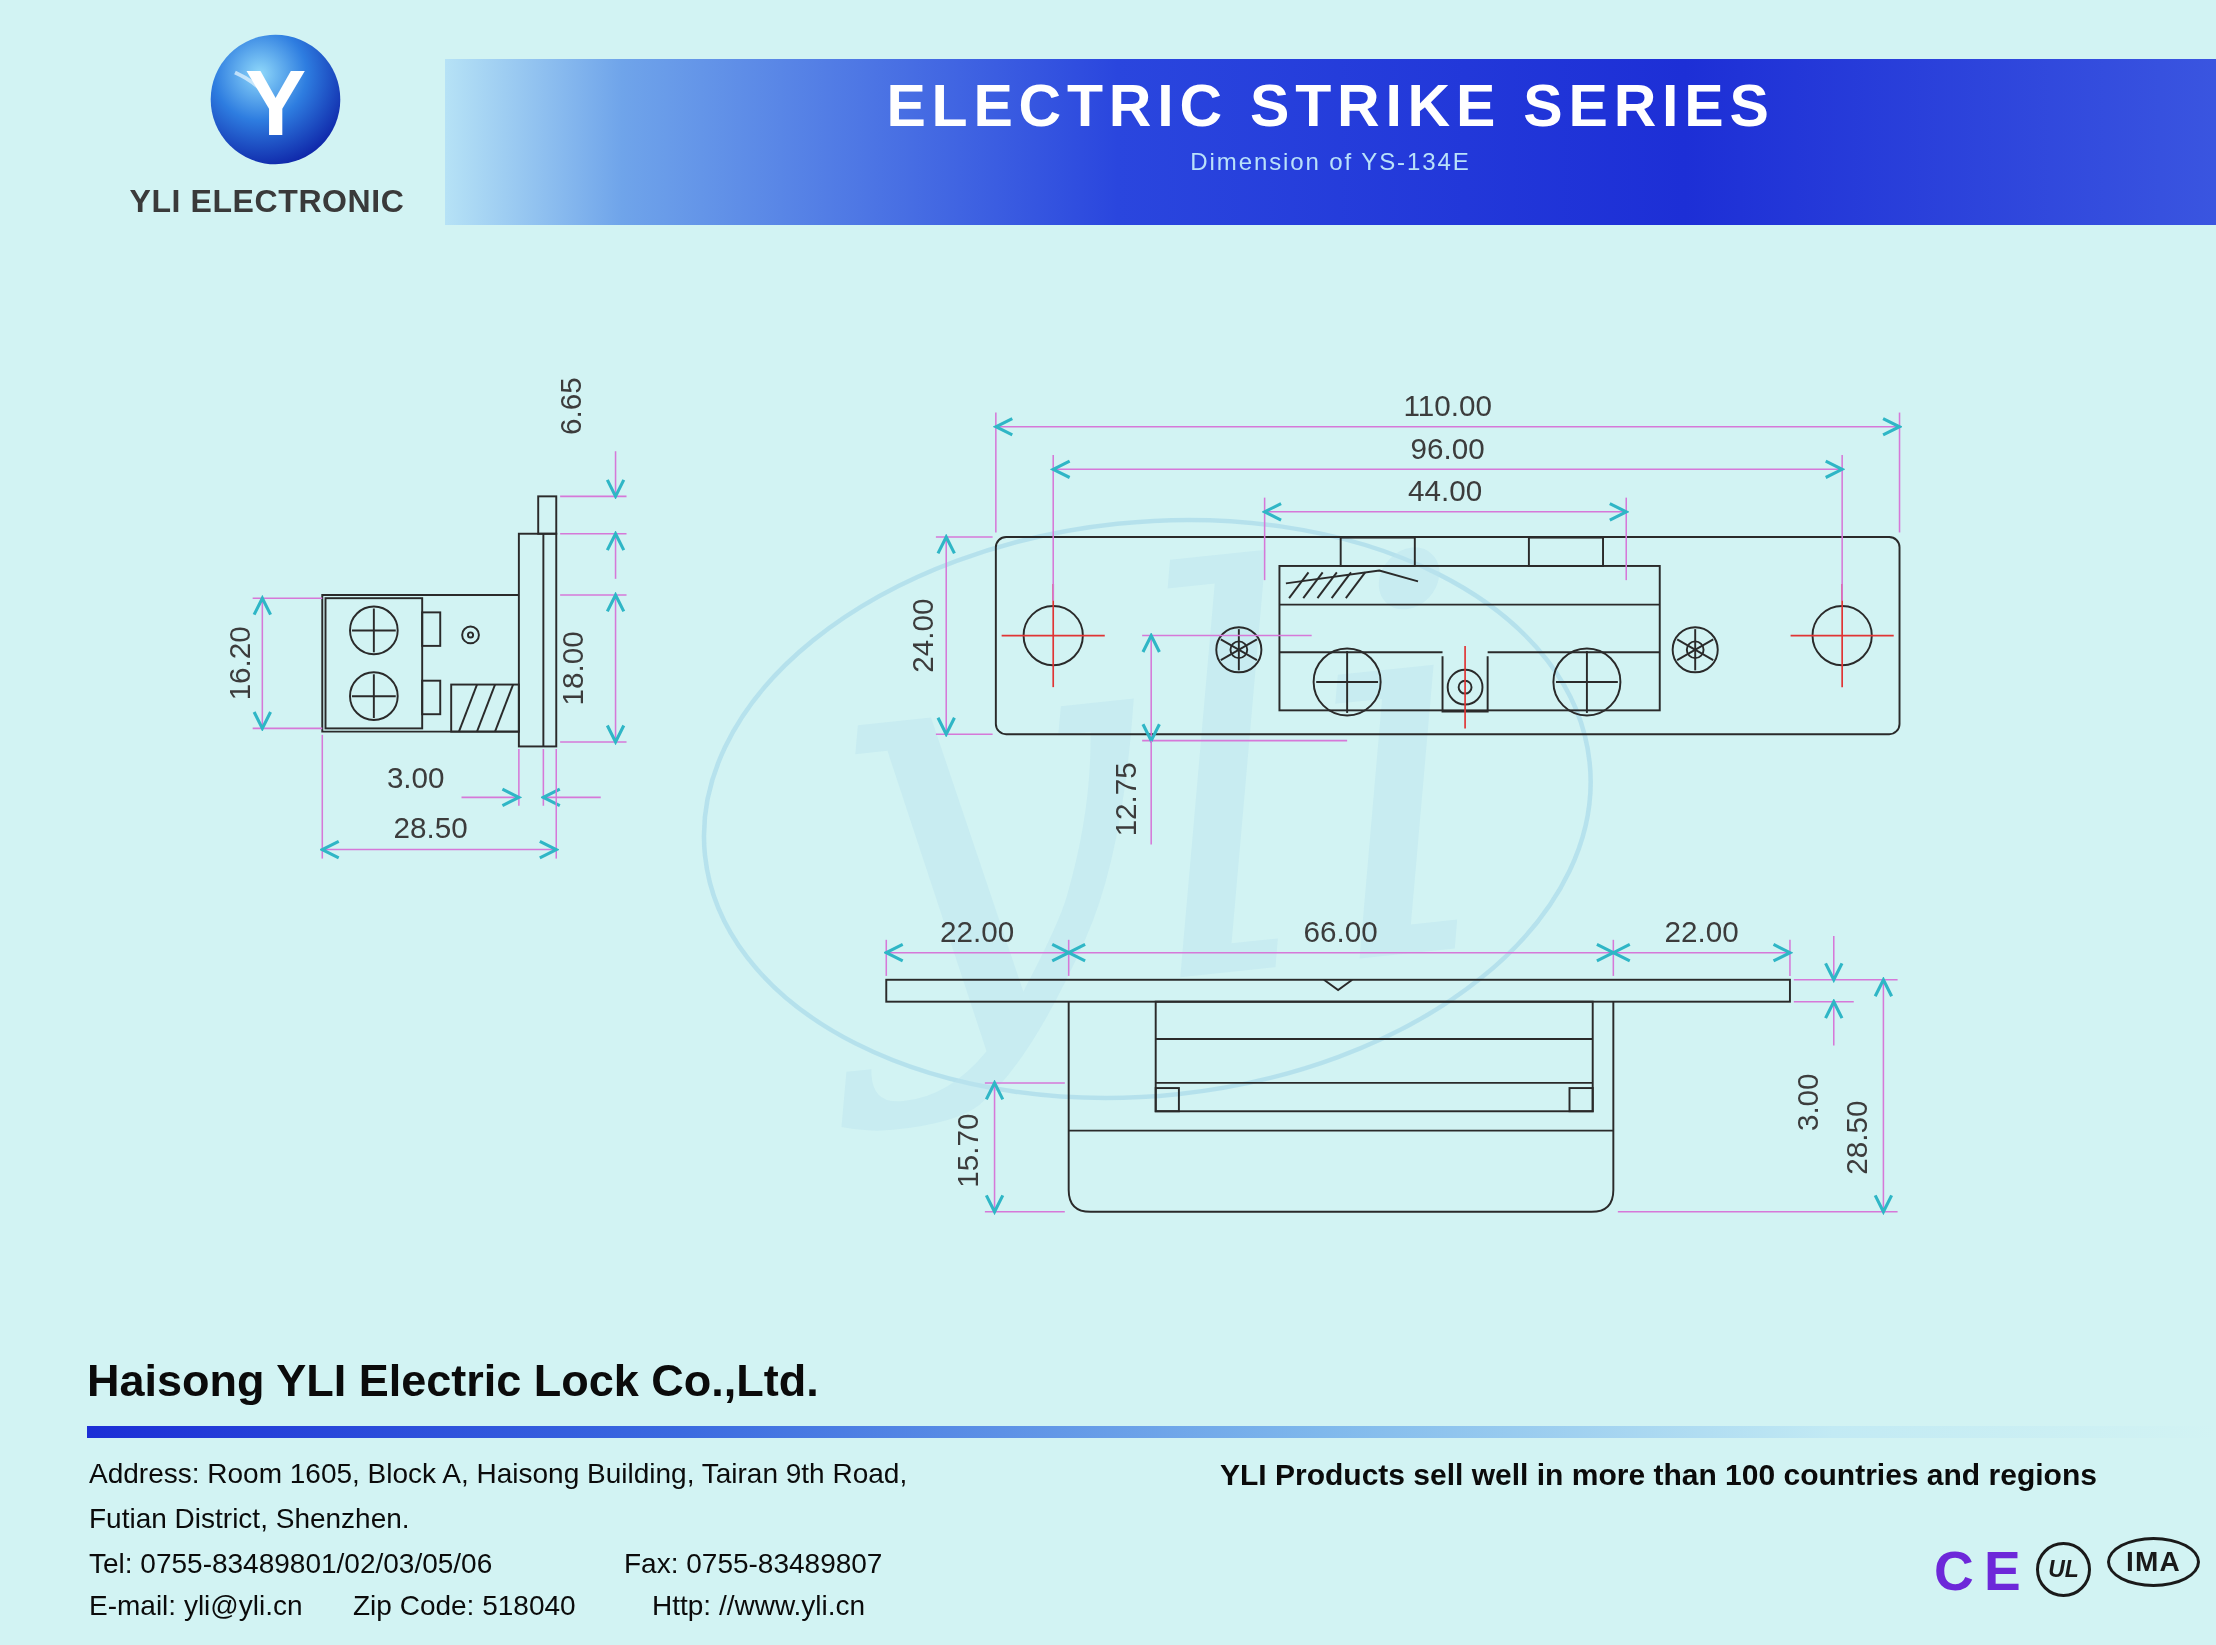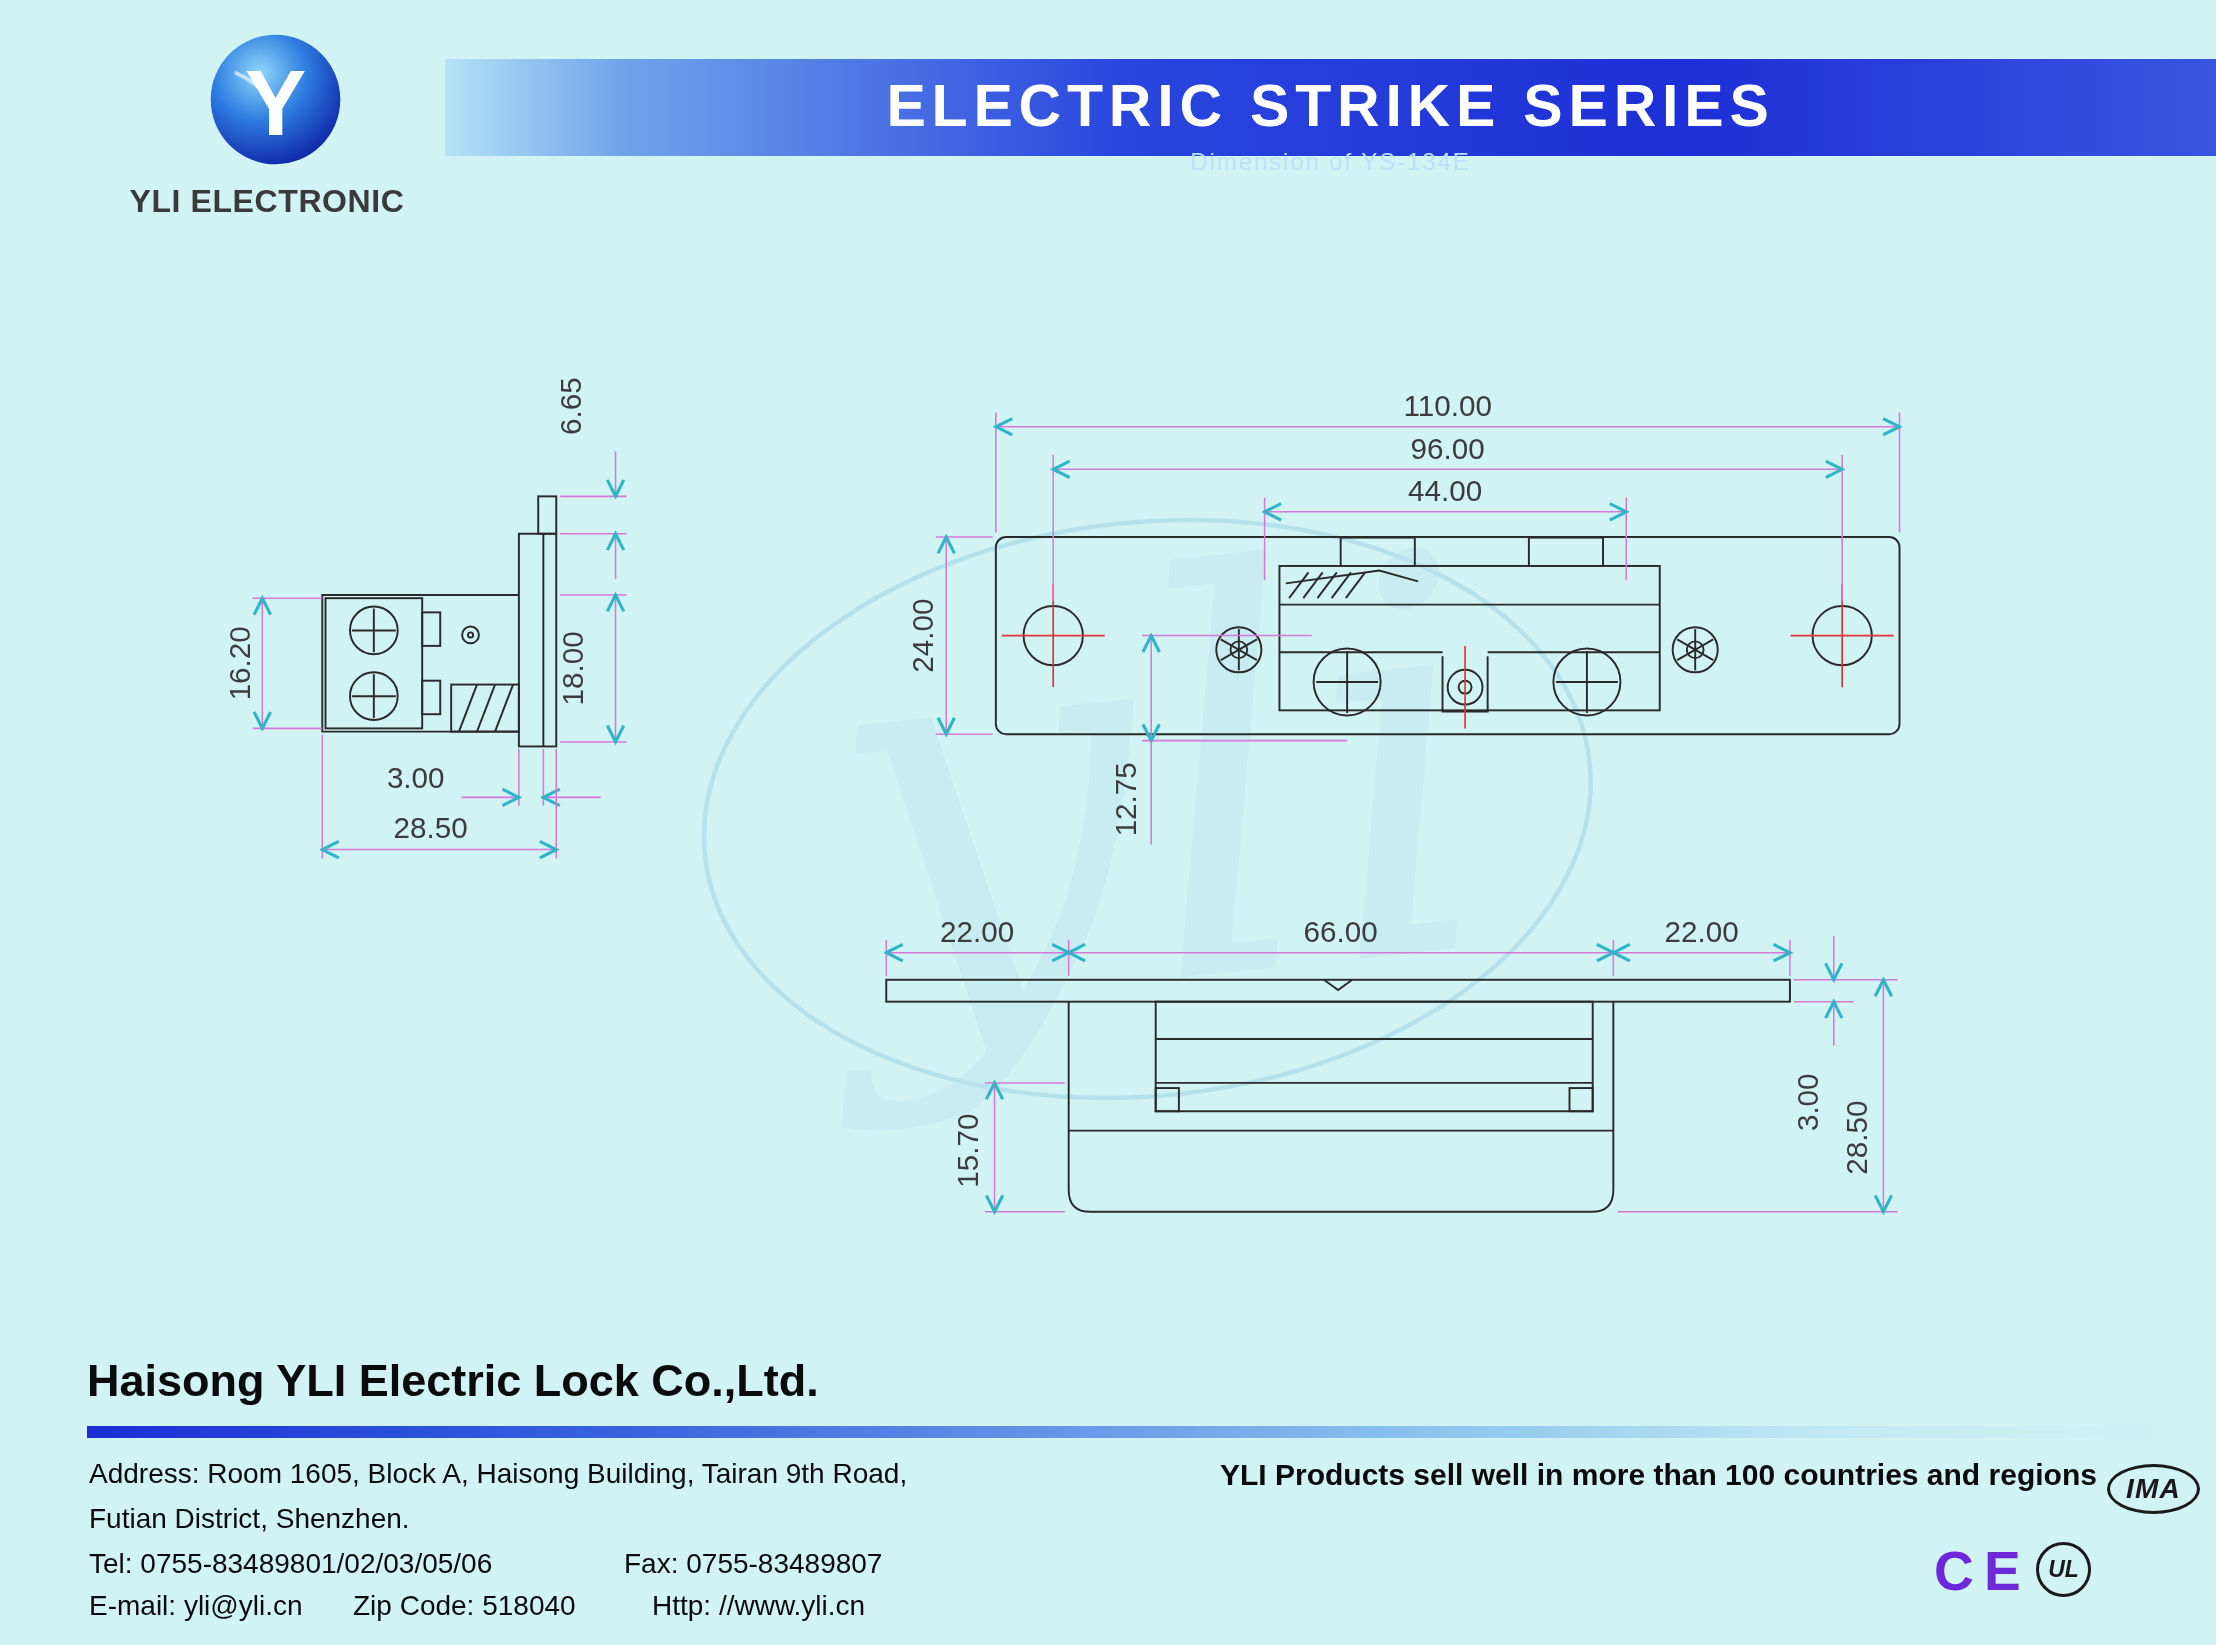--- a/index.html
+++ b/index.html
@@ -8,21 +8,21 @@
     position:relative; width:2216px; height:1645px;
     background:#d2f3f3; overflow:hidden;
     font-family:"Liberation Sans", sans-serif; color:#111;
   }
   .abs { position:absolute; }
 
   
   .logo-wrap { left:208px; top:32px; width:135px; height:135px; }
   .brand-name { left:77px; top:183px; width:380px; text-align:center;
     font-size:32px; font-weight:bold; color:#3a3a3a; letter-spacing:0.6px; }
-  .banner { left:445px; top:59px; right:0; height:97px; text-align:center;
+  .banner { left:445px; top:59px; right:0; height:166px; text-align:center;
     background:linear-gradient(90deg,#b6e2f6 0%,#6fa4ea 10%,#2a46de 38%,#1d2fd6 70%,#3a55e0 100%); }
   .banner-title { padding-top:13px; font-size:59px; font-weight:800; color:#ffffff; letter-spacing:5.8px; }
   .banner-sub { margin-top:8px; font-size:24px; color:#b9e1fa; letter-spacing:1.9px; }
 
   
   .art { position:absolute; left:0; top:0; }
   .pl   { stroke:#2a2a2a; stroke-width:3;   fill:none; }
   .dim  { stroke:#d678d8; stroke-width:2.4; fill:none; }
   .red  { stroke:#e03434; stroke-width:2.6; fill:none; }
   .dimtext text { font-family:"Liberation Sans", sans-serif; font-size:46px; fill:#3c3c3c; }
@@ -30,23 +30,23 @@
   
   .company { left:87px; top:1355px; font-size:45px; font-weight:bold; color:#0b0b0b; }
   .rule { left:87px; top:1426px; right:0; height:11.6px;
     background:linear-gradient(90deg,#1c2ed6 0%,#3b6ae0 28%,#7fb8ec 58%,#c2eaf4 82%,rgba(210,243,243,0) 100%); }
   .ftext { font-size:28px; color:#0b0b0b; }
   .tagline { left:1220px; top:1458px; font-size:30px; font-weight:bold; color:#0b0b0b; }
   .cert-ce { left:1934px; top:1539px; font-size:55px; font-weight:800; letter-spacing:10.3px; color:#6d28d9; }
   .cert-ul { left:2036px; top:1542px; width:55px; height:55px; border:3.9px solid #1a1a1a; border-radius:50%;
     display:flex; align-items:center; justify-content:center;
     font-size:23px; font-weight:bold; font-style:italic; color:#1a1a1a; }
-  .cert-ima { left:2107px; top:1464px; width:93px; height:50px; border:3.9px solid #1a1a1a; border-radius:50%;
+  .cert-ima { left:2107px; top:1537px; width:93px; height:50px; border:3.9px solid #1a1a1a; border-radius:50%;
     display:flex; align-items:center; justify-content:center;
-    font-size:28px; font-weight:800; font-style:italic; letter-spacing:1.3px; color:#1a1a1a; }
+    font-size:28px; font-weight:800; letter-spacing:1.3px; color:#1a1a1a; }
 </style>
 </head>
 <body>
 
 <div class="page">
 
   <svg class="art" width="2216" height="1645" viewBox="0 0 3438 2552">
     <defs>
       <marker id="arr" viewBox="0 0 12 12" refX="10.5" refY="6" markerWidth="34" markerHeight="34" orient="auto-start-reverse" markerUnits="userSpaceOnUse">
         <path d="M1.5,1.5 L10.5,6 L1.5,10.5" fill="none" stroke="#2fb6c6" stroke-width="1.7"></path>

